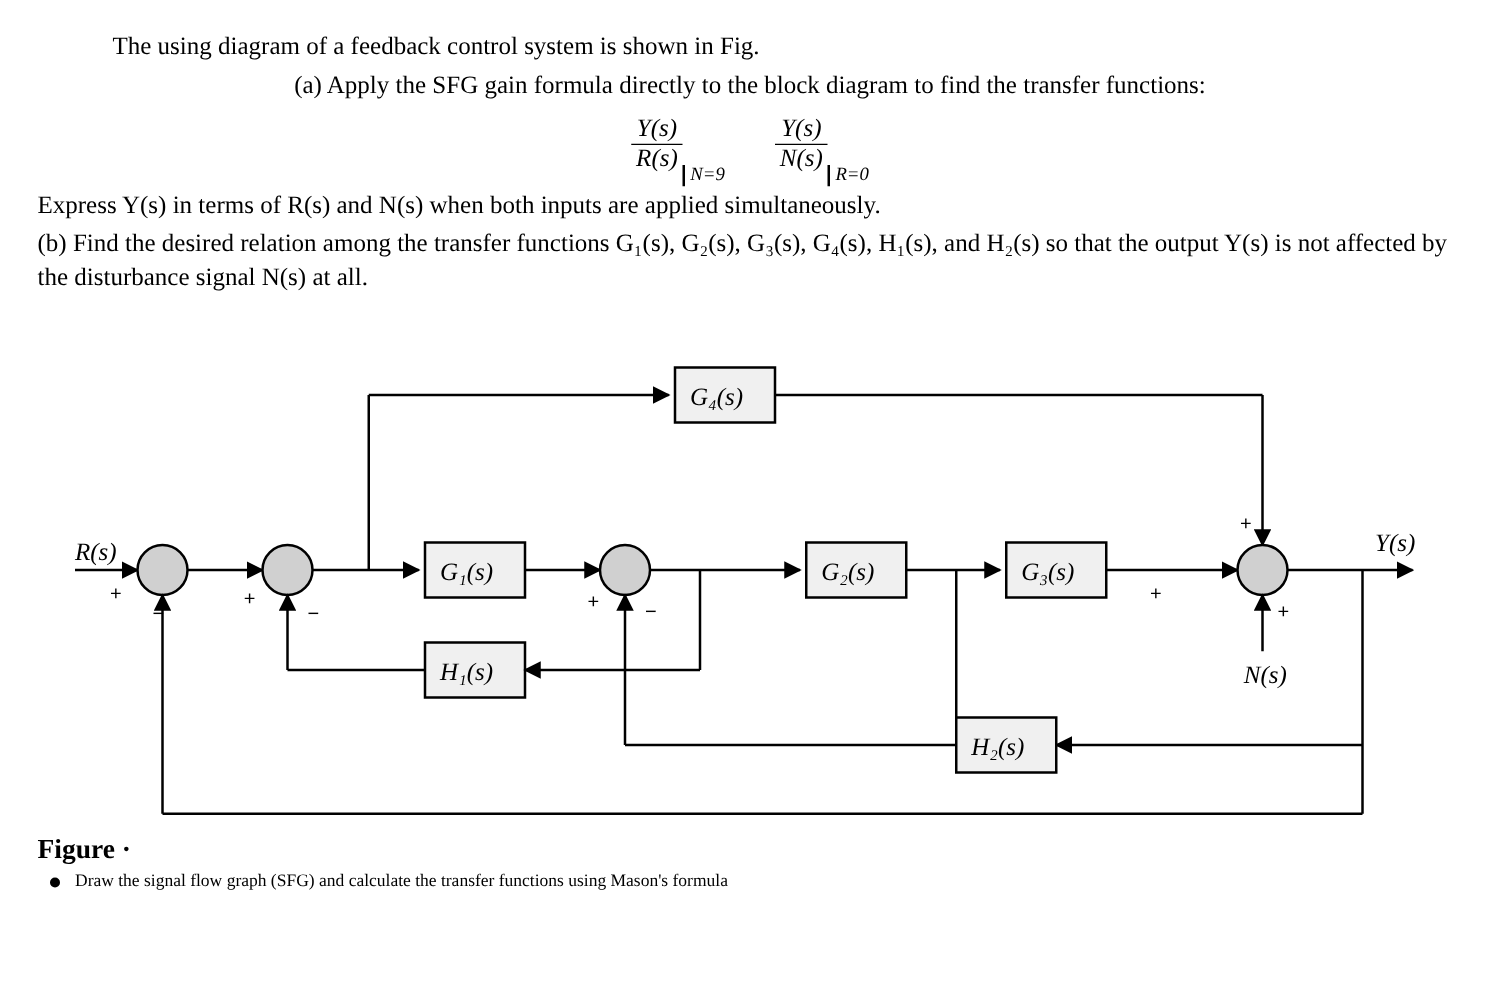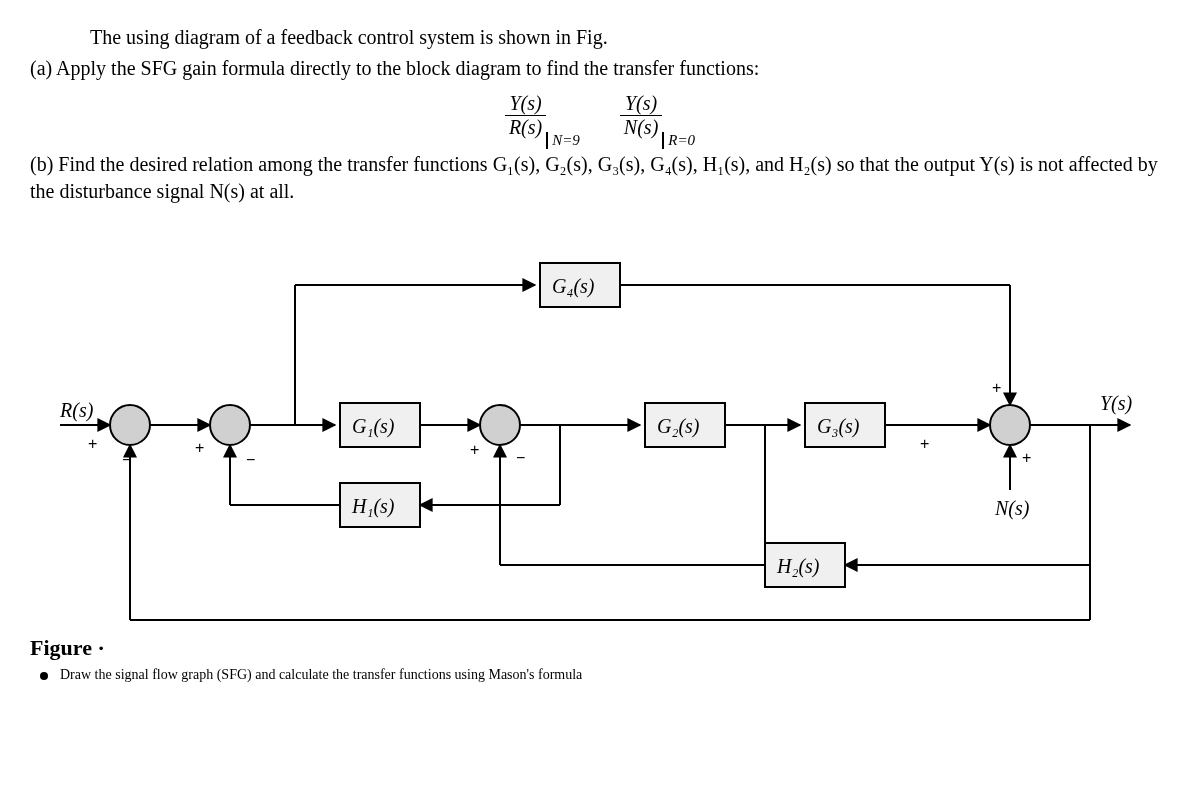--- a/index.html
+++ b/index.html
@@ -12,20 +12,21 @@
     width: 1200px;
     box-sizing: border-box;
   }
   .problem-text p {
     margin: 4px 0;
     line-height: 1.35;
   }
   .indent-a {
     text-indent: -35px;
     padding-left: 35px;
+    text-align: center;
   }
   .formula-row {
     display: flex;
     justify-content: center;
     gap: 40px;
     margin: 10px 0 12px 0;
     font-style: italic;
   }
   .frac {
     display: inline-block;
@@ -98,20 +99,21 @@
       </span><span class="cond">N=9</span>
     </span>
     <span>
       <span class="frac">
         <span class="num">Y(s)</span>
         <span class="den">N(s)</span>
       </span><span class="cond">R=0</span>
     </span>
   </div>
 
+  <p>Express Y(s) in terms of R(s) and N(s) when both inputs are applied simultaneously.</p>
   <p>(b)  Find the desired relation among the transfer functions G₁(s), G₂(s), G₃(s), G₄(s), H₁(s), and H₂(s) so that the output Y(s) is not affected by the disturbance signal N(s) at all.</p>
 </div>
 
 <svg class="diagram" width="1100" height="400" viewBox="0 0 1100 400">
   <defs>
     <marker id="arrow" viewBox="0 0 10 10" refX="9" refY="5" markerWidth="7" markerHeight="7" orient="auto-start-reverse">
       <path d="M 0 0 L 10 5 L 0 10 z" fill="#000"></path>
     </marker>
   </defs>
 

